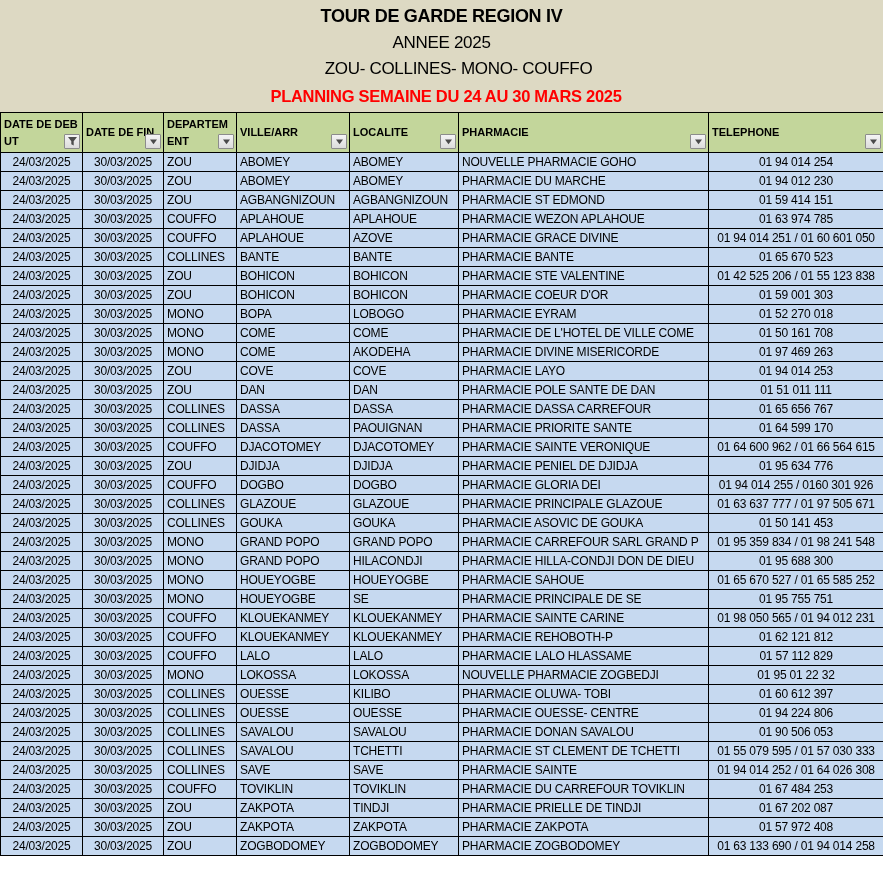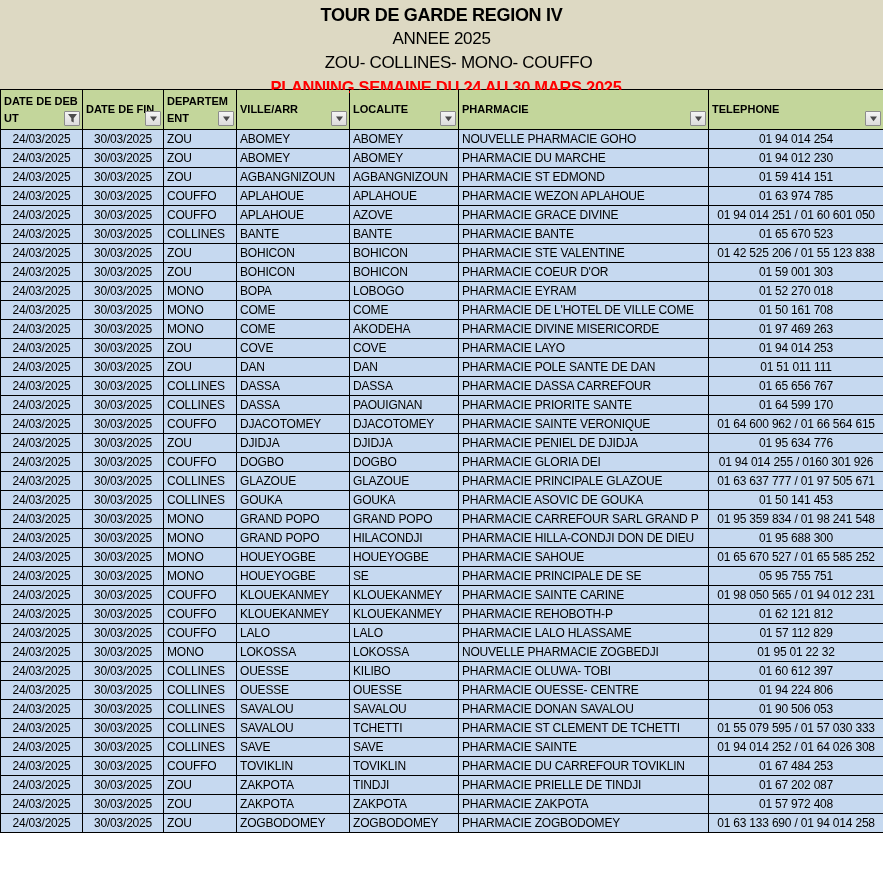--- a/index.html
+++ b/index.html
@@ -12,21 +12,21 @@
   *{box-sizing:border-box;}
   html,body{margin:0;padding:0;}
   body{
     width:883px;height:893px;overflow:hidden;
     font-family:"Liberation Sans",sans-serif;
     background:#ffffff;
   }
   .sheet{width:883px;height:893px;}
   
   .title-block{
-    width:883px;height:89px;
+    width:883px;height:112px;
     background:var(--title-bg);
     display:flex;flex-direction:column;justify-content:space-around;
     text-align:center;padding:3px 0;
   }
   .title-line{line-height:24px;color:#000;letter-spacing:-0.3px;}
   .t-main{font-size:18px;font-weight:bold;}
   .t-year{font-size:17px;font-weight:normal;}
   .t-regions{font-size:17px;font-weight:normal;padding-left:34px;}
   .t-planning{font-size:16.5px;font-weight:bold;color:var(--red);padding-left:9px;}
   
@@ -359,21 +359,21 @@
           <td class="al-left">PHARMACIE SAHOUE</td>
           <td class="al-center">01 65 670 527 / 01 65 585 252</td>
         </tr>
         <tr>
           <td class="al-center">24/03/2025</td>
           <td class="al-center">30/03/2025</td>
           <td class="al-left">MONO</td>
           <td class="al-left">HOUEYOGBE</td>
           <td class="al-left">SE</td>
           <td class="al-left">PHARMACIE PRINCIPALE DE SE</td>
-          <td class="al-center">05 95 755 751</td>
+          <td class="al-center">01 95 755 751</td>
         </tr>
         <tr>
           <td class="al-center">24/03/2025</td>
           <td class="al-center">30/03/2025</td>
           <td class="al-left">COUFFO</td>
           <td class="al-left">KLOUEKANMEY</td>
           <td class="al-left">KLOUEKANMEY</td>
           <td class="al-left">PHARMACIE SAINTE CARINE</td>
           <td class="al-center">01 98 050 565 / 01 94 012 231</td>
         </tr>

